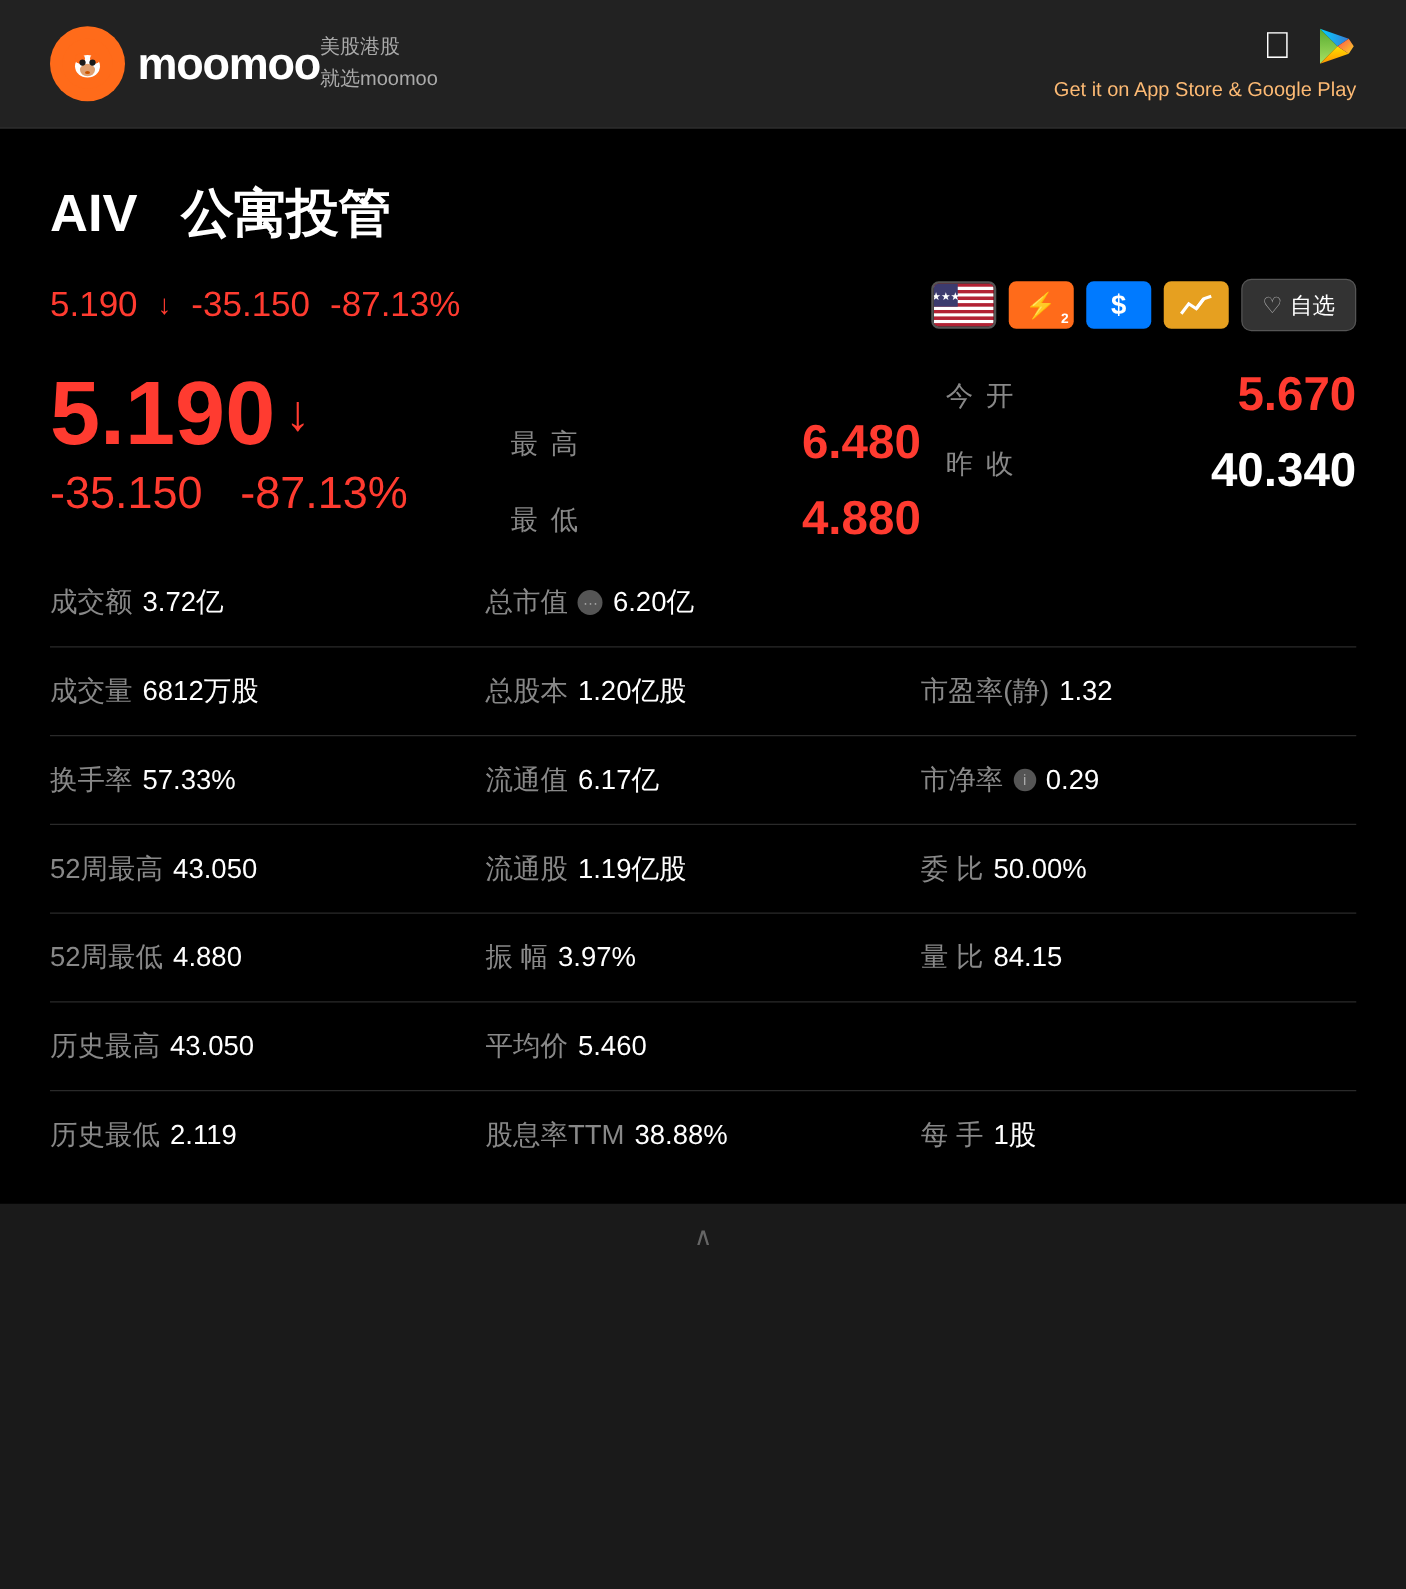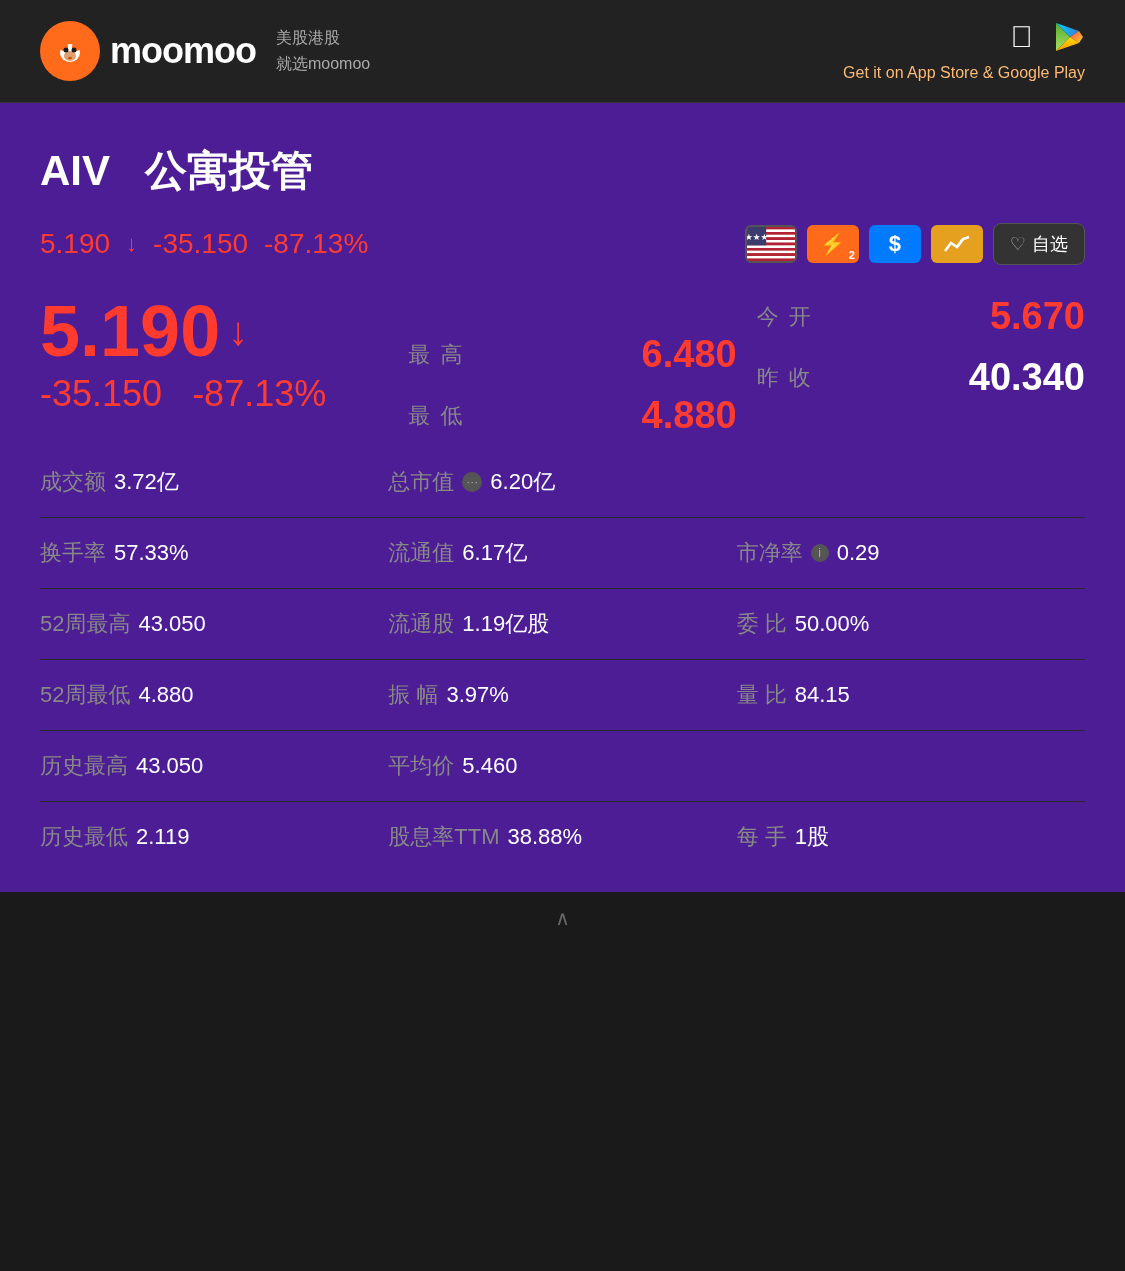--- a/index.html
+++ b/index.html
@@ -16,21 +16,20 @@
       background: #222222;
       padding: 20px 40px;
       display: flex;
       align-items: center;
       justify-content: space-between;
       border-bottom: 1px solid #333;
     }
     .header-left {
       display: flex;
       align-items: center;
-      gap: 20px;
     }
     .logo-container {
       display: flex;
       align-items: center;
       gap: 10px;
     }
     .logo-icon {
       width: 60px;
       height: 60px;
       background: #ff6b1a;
@@ -67,21 +66,21 @@
       color: #ffffff;
     }
     .store-text {
       color: #fdba74;
       font-size: 16px;
     }
 
     
     .main {
       padding: 40px 40px 20px;
-      background: #4c1d95;
+      background: #000000;
     }
 
     
     .stock-title {
       font-size: 42px;
       font-weight: 700;
       color: #ffffff;
       margin-bottom: 24px;
     }
 
@@ -383,41 +382,57 @@
       <div style="display:flex; justify-content:space-between; align-items:center;">
         <span class="big-stat-label">最 低</span>
         <span class="big-stat-value red-val">4.880</span>
       </div>
     </div>
     <div style="padding-left:20px;">
       <div style="display:flex; justify-content:space-between; margin-bottom:18px; align-items:center;">
         <span class="big-stat-label">今 开</span>
         <span class="big-stat-value red-val">5.670</span>
       </div>
-      <div style="display:flex; justify-content:space-between; align-items:center;">
+      <div style="display:flex; justify-content:space-between; align-items:flex-start;">
         <span class="big-stat-label">昨 收</span>
         <span class="big-stat-value white-val">40.340</span>
       </div>
     </div>
   </div>
 
   <div class="data-section" id="stats-container">
   <div class="data-row">
         <div class="data-cell">
       <span class="cell-label">成交额</span>
       <span class="cell-value">3.72亿</span>
     </div>
         <div class="data-cell">
       <span class="cell-label">总市值</span>
       <span class="ellipsis-icon">···</span>
       <span class="cell-value">6.20亿</span>
     </div>
       </div>
       <div class="data-row">
         <div class="data-cell">
+      <span class="cell-label">成交量</span>
+      <span class="cell-value">6812万股</span>
+    </div>
+        <div class="data-cell">
+      <span class="cell-label">总股本</span>
+
+      <span class="cell-value">1.20亿股</span>
+    </div>
+        <div class="data-cell">
+      <span class="cell-label">市盈率(静)</span>
+
+      <span class="cell-value">1.32</span>
+    </div>
+      </div>
+      <div class="data-row">
+        <div class="data-cell">
       <span class="cell-label">换手率</span>
       <span class="cell-value">57.33%</span>
     </div>
         <div class="data-cell">
       <span class="cell-label">流通值</span>
 
       <span class="cell-value">6.17亿</span>
     </div>
         <div class="data-cell">
       <span class="cell-label">市净率</span>

